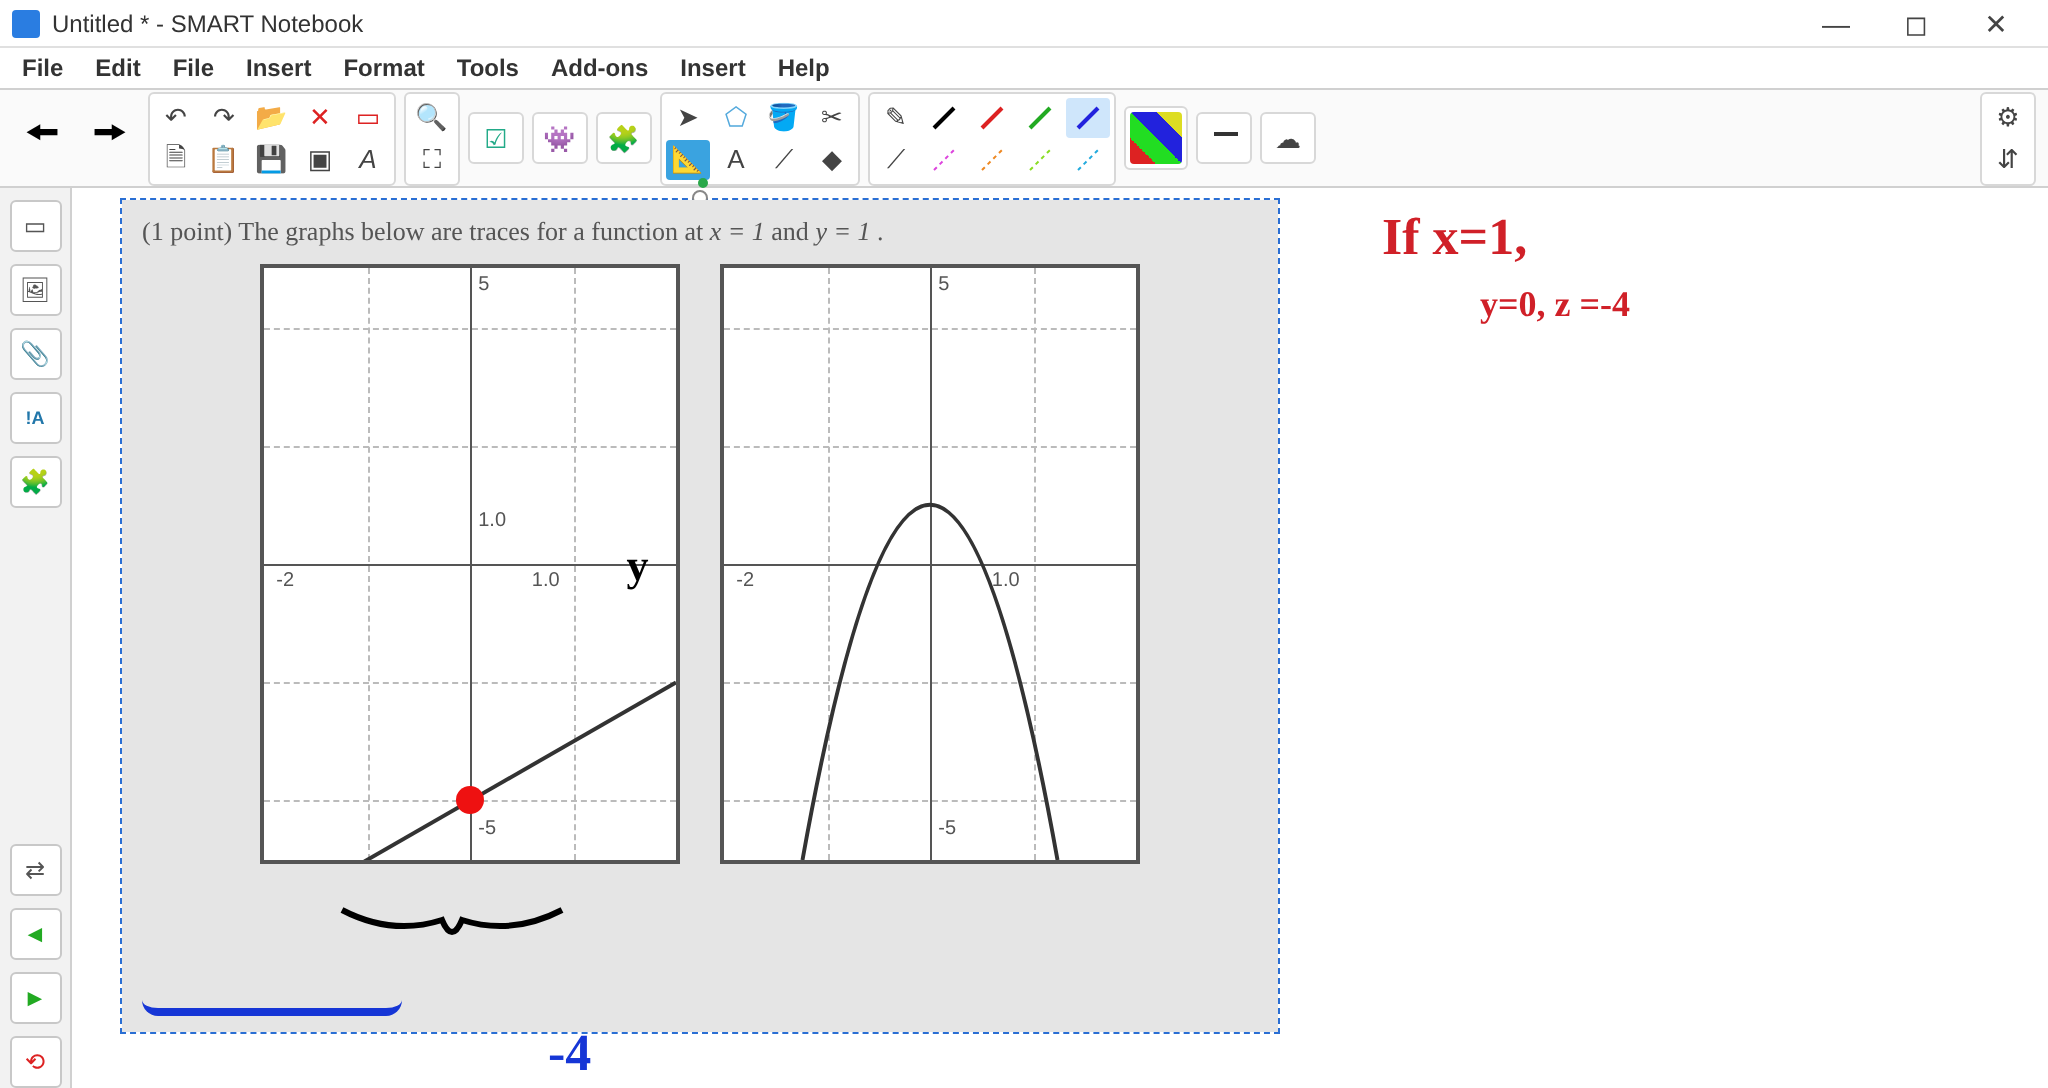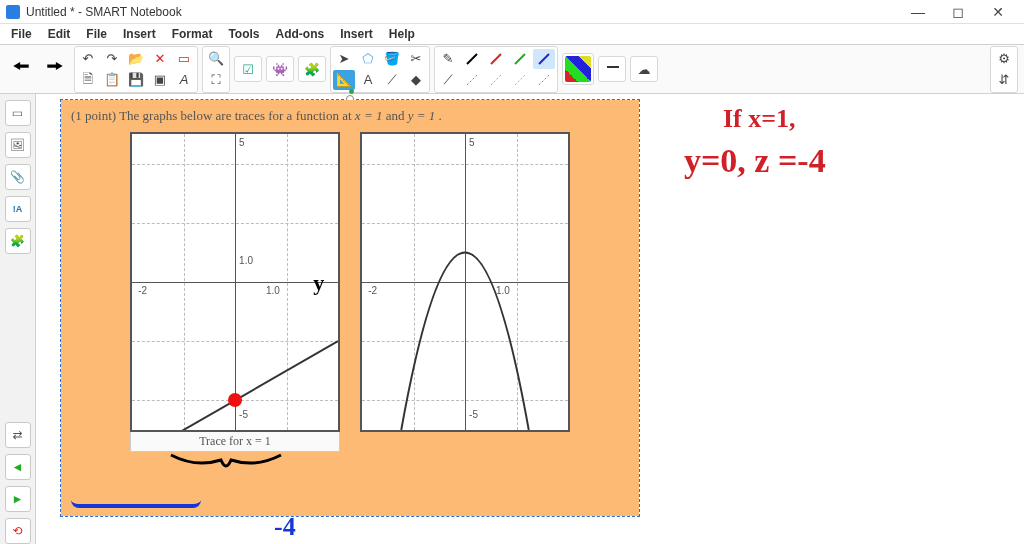--- a/index.html
+++ b/index.html
@@ -27,21 +27,21 @@
 .rail-btn { width: 26px; height: 26px; border: 1px solid #c8c8c8; background: #fff; border-radius: 3px; display: flex; align-items: center; justify-content: center; cursor: pointer; color: #555; font-size: 12px; }
 .rail-gap { flex: 1; }
 
 .canvas-area { flex: 1; position: relative; background: #fff; }
 
 .content-frame { position: absolute; left: 24px; top: 5px; width: 580px; height: 418px; border: 1px dashed #2a6fd4; background: #fff; }
 .resize-handle { position: absolute; width: 8px; height: 8px; background: #fff; border: 1px solid #888; border-radius: 50%; }
 .rh-mid-top { top: -5px; left: 50%; transform: translateX(-50%); }
 .rh-mid-top::after { content: ""; position: absolute; top: -7px; left: 2px; width: 3px; height: 3px; border: 1px solid #2aa84a; border-radius: 50%; background: #2aa84a; }
 
-.problem { position: relative; width: 100%; height: 100%; padding: 8px 10px; font-family: Georgia, serif; color: #333; background: #fdba74; }
+.problem { position: relative; width: 100%; height: 100%; padding: 8px 10px; font-family: Georgia, serif; color: #333; background: #e5e5e5; }
 .problem-text { font-size: 13px; color: #555; }
 .math-i { font-style: italic; }
 
 .graphs { display: flex; gap: 20px; margin-top: 8px; justify-content: center; }
 .graph-box { width: 210px; }
 .graph-plot { width: 210px; height: 300px; border: 2px solid #555; position: relative; background: #fff; overflow: hidden; }
 .grid-line { position: absolute; background: none; border: 0; }
 .grid-v { top: 0; bottom: 0; width: 0; border-left: 1px dashed #bbb; }
 .grid-h { left: 0; right: 0; height: 0; border-top: 1px dashed #bbb; }
 .axis-v { top: 0; bottom: 0; width: 0; border-left: 1.5px solid #555; position: absolute; }
@@ -51,22 +51,22 @@
 
 .red-dot { position: absolute; width: 14px; height: 14px; background: #e11; border-radius: 50%; }
 
 .answer-row { margin-top: 10px; font-size: 13px; color: #555; display: flex; align-items: center; gap: 4px; }
 .answer-input { width: 26px; height: 20px; border: 1px solid #bbb; border-radius: 3px; }
 
 .handwriting { position: absolute; font-family: "Comic Sans MS", cursive; font-weight: bold; }
 .hw-red { color: #d02028; }
 .hw-blue { color: #1636d6; }
 
-.hw1 { left: 655px; top: 10px; font-size: 26px; margin-left: 32px; }
-.hw2 { left: 648px; top: 48px; font-size: 34px; }
+.hw1 { left: 655px; top: 10px; font-size: 26px; }
+.hw2 { left: 704px; top: 48px; font-size: 18px; }
 .hw3 { left: 648px; top: 100px; font-size: 28px; }
 .hw4 { left: 648px; top: 145px; font-size: 26px; }
 .hw5 { left: 710px; top: 185px; font-size: 27px; border: 3px solid #1636d6; padding: 2px 10px; }
 
 .hw-under { position: absolute; border-bottom: 4px solid #1636d6; border-radius: 0 0 10px 10px; }
 .hw-brace { position: absolute; color: #000; font-size: 40px; font-family: "Comic Sans MS"; }
 .hw-ans { position: absolute; font-family: "Comic Sans MS", cursive; font-weight: bold; color: #1636d6; font-size: 26px; }
 
 .hw-axis-label { position: absolute; font-family: "Comic Sans MS", cursive; font-weight: bold; color: #000; font-size: 22px; }
 </style>
@@ -268,21 +268,20 @@
               <span class="tick-label" style="left:65%;top:51%">1.0</span>
               <span class="tick-label" style="left:3%;top:51%">-2</span>
               <span class="tick-label" style="left:52%;top:93%">-5</span>
               <svg style="position:absolute;inset:0" width="100%" height="100%" viewBox="0 0 210 300" preserveAspectRatio="none">
                 <line x1="0" y1="330" x2="210" y2="210" stroke="#333" stroke-width="2"></line>
               </svg>
               <div class="red-dot" style="left:calc(50% - 7px);top:calc(90% - 7px)"></div>
               <span class="hw-axis-label" style="left:46%;top:-22px">z</span>
               <span class="hw-axis-label" style="left:88%;top:46%">y</span>
             </div>
-            <div class="graph-caption">Trace for x = 1</div>
           </div>
 
           <div class="graph-box">
             <div class="graph-plot">
               <div class="grid-line grid-v" style="left:25%"></div>
               <div class="grid-line grid-v" style="left:75%"></div>
               <div class="grid-line grid-h" style="top:10%"></div>
               <div class="grid-line grid-h" style="top:30%"></div>
               <div class="grid-line grid-h" style="top:70%"></div>
               <div class="grid-line grid-h" style="top:90%"></div>

